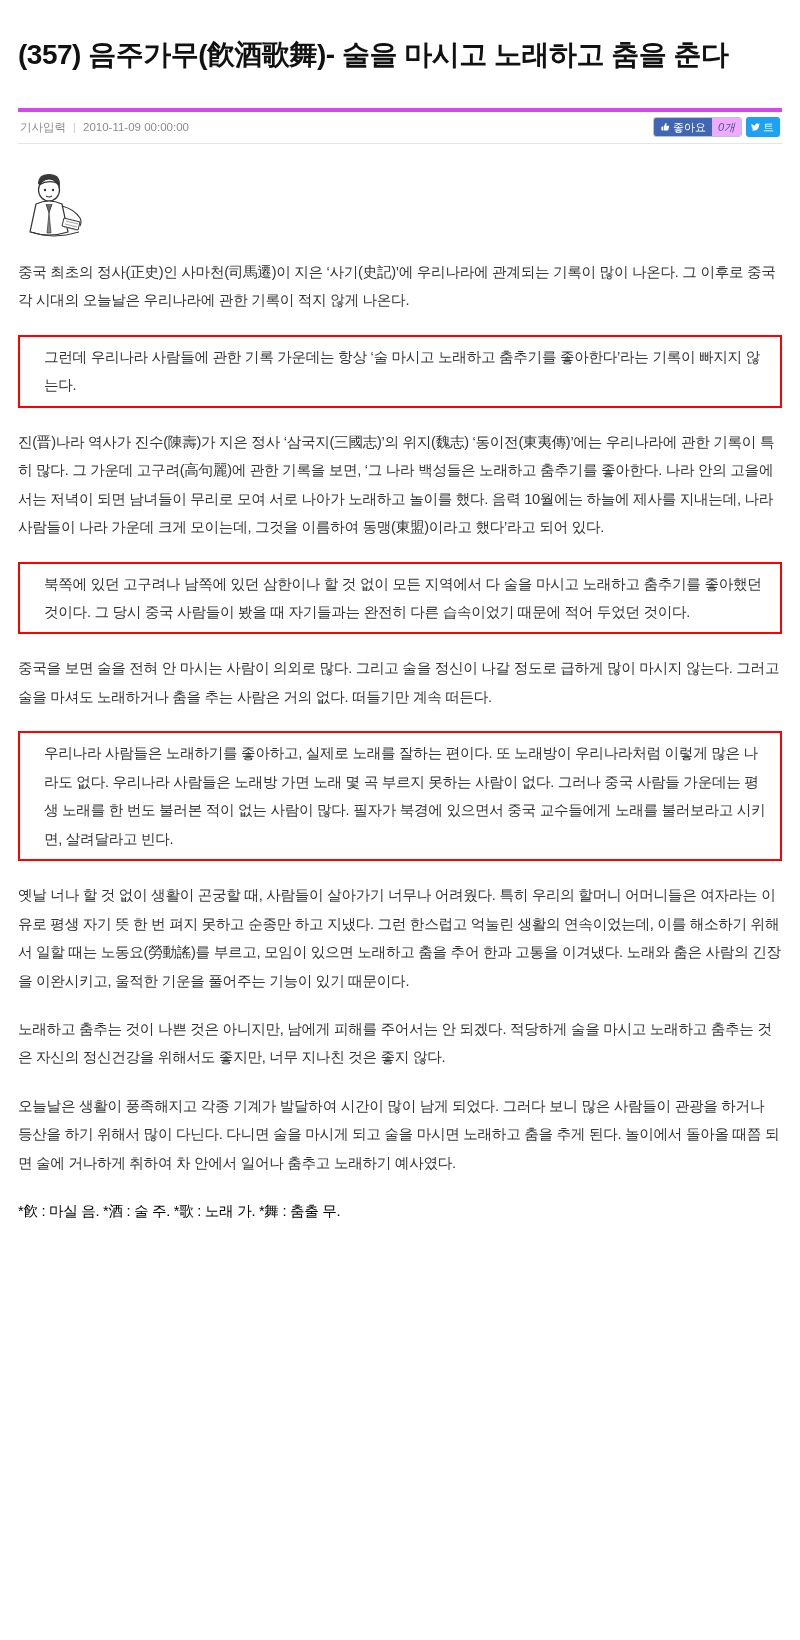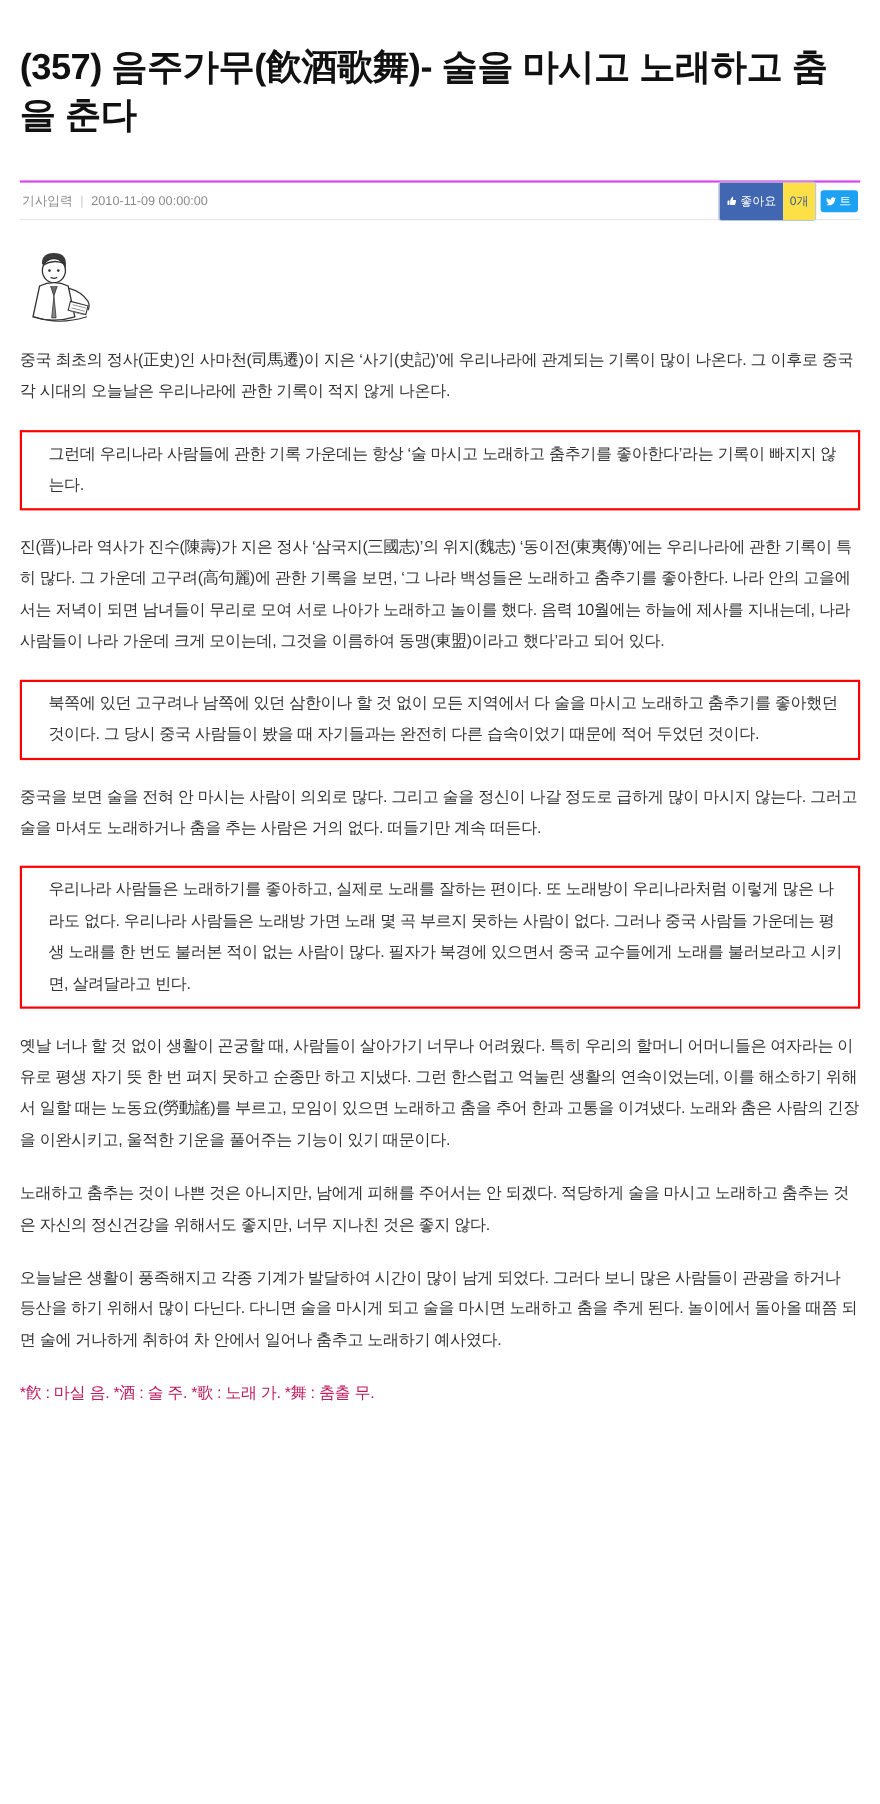--- a/index.html
+++ b/index.html
@@ -11,29 +11,29 @@
   body {
     width: 800px;
     font-family: "Liberation Sans", "DejaVu Sans", sans-serif;
     color: #222222;
   }
   .page {
     width: 800px;
     padding: 0 18px;
   }
   .article-title {
-    font-size: 33px;
+    font-size: 28px;
     font-weight: bold;
     color: #111111;
     line-height: 1.3;
     padding: 18px 0 16px 0;
     letter-spacing: -0.5px;
   }
   .meta-bar {
-    border-top: 2px solid #d946ef;
+    border-top: 4px solid #d946ef;
     border-bottom: 1px solid #e5e5e5;
     height: 36px;
     display: flex;
     align-items: center;
     justify-content: space-between;
     padding: 4px 2px;
     text-align: center;
   }
   .meta-left {
     font-size: 11.5px;
@@ -46,42 +46,43 @@
     color: #cccccc;
   }
   .sns-group {
     display: flex;
     align-items: center;
     gap: 4px;
   }
   .fb-like {
     display: inline-flex;
     align-items: center;
-    height: 36px;
+    height: 20px;
     border: 1px solid #b7c4dd;
     border-radius: 3px;
     overflow: hidden;
     font-size: 11px;
   }
   .fb-like .fb-btn {
     background: #4267b2;
     color: #ffffff;
     padding: 0 6px;
     height: 100%;
     display: inline-flex;
     align-items: center;
     gap: 3px;
   }
   .fb-like .fb-count {
-    background: #fde047;
+    background: #f0abfc;
     color: #3b5998;
     padding: 0 6px;
     height: 100%;
     display: inline-flex;
     align-items: center;
+    font-style: italic;
   }
   .tw-btn {
     display: inline-flex;
     align-items: center;
     gap: 3px;
     height: 20px;
     background: #1da1f2;
     color: #ffffff;
     font-size: 11px;
     border-radius: 3px;
@@ -109,21 +110,21 @@
   }
   .hl {
     border: 2px solid #ff0000;
     padding: 6px 8px 6px 24px;
     margin: 0 0 20px 0;
   }
   .hl p { margin: 0; }
   .footnote {
     font-size: 14.6px;
     line-height: 1.95;
-    color: #be185d;
+    color: #000000;
     letter-spacing: -0.3px;
     margin: 0 0 10px 0;
   }
 </style>
 </head>
 <body>
 
 <div class="page">
 
   <h1 class="article-title">(357) 음주가무(飮酒歌舞)- 술을 마시고 노래하고 춤을 춘다</h1>

